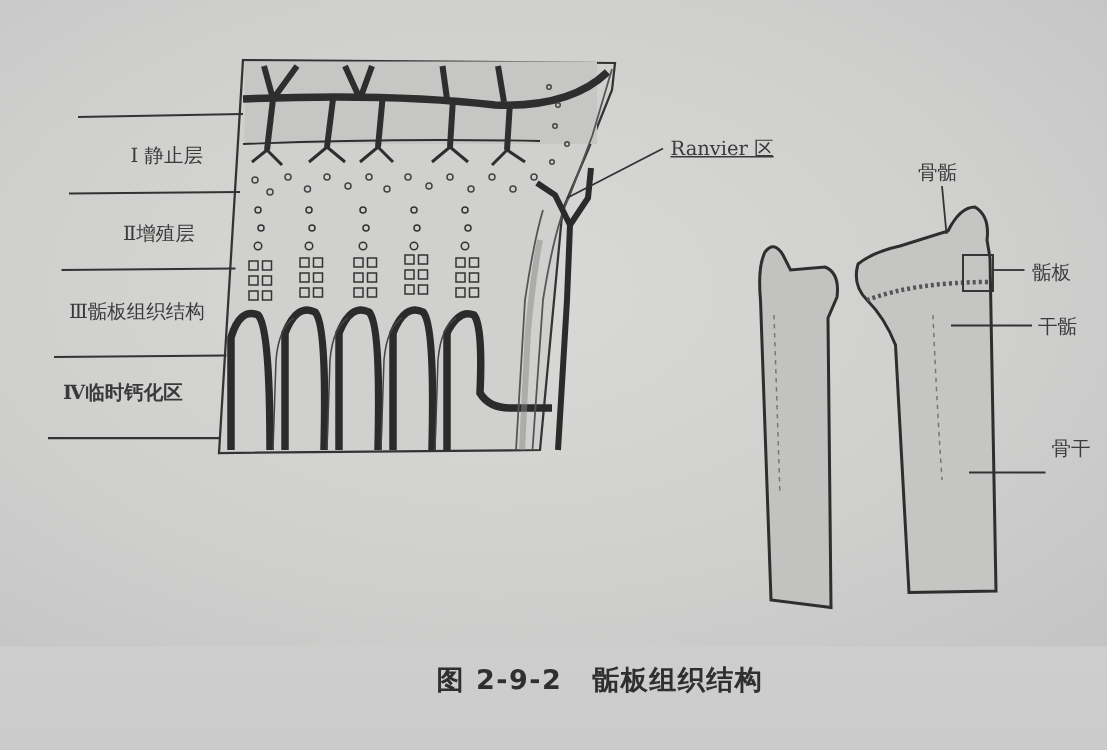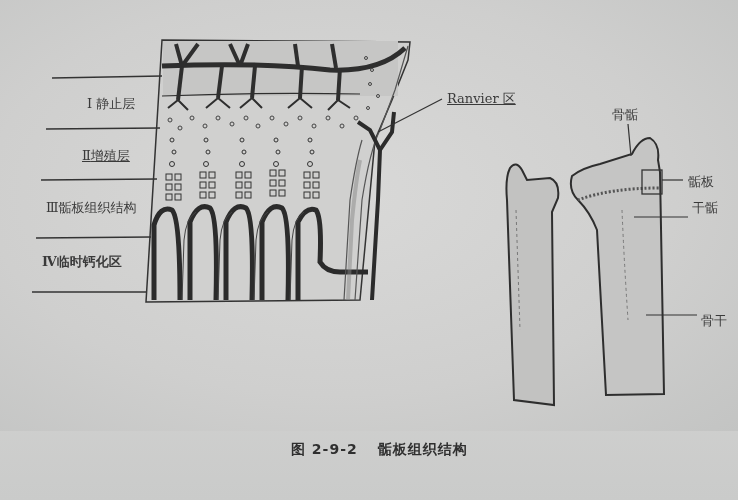--- a/index.html
+++ b/index.html
@@ -11,21 +11,21 @@
   }
   .page {
     position:absolute; left:0; top:0; width:738px; height:431px;
     background: radial-gradient(ellipse at 45% 45%, #d9d9d8 0%, #cfcfce 60%, #c3c4c3 100%);
   }
   .label {
     position:absolute; font-size:13px; color:#3a3a3a; white-space:nowrap;
     font-family: "DejaVu Serif", "Liberation Serif", serif;
   }
   .caption {
-    position:absolute; left:291px; top:441px; font-size:14px; font-weight:bold;
+    position:absolute; left:291px; top:441px; font-size:18px; font-weight:bold;
     color:#2f2f2f; letter-spacing:1px;
     font-family: "DejaVu Sans", "Liberation Sans", sans-serif;
   }
   .caption .num { margin-right:20px; }
   svg { position:absolute; left:0; top:0; }
 </style>
 </head>
 <body>
 
 <div class="page">
@@ -193,33 +193,33 @@
       <line x1="662" y1="180" x2="683" y2="180"></line>
       <line x1="634" y1="217" x2="688" y2="217"></line>
       <line x1="646" y1="315" x2="697" y2="315"></line>
     </g>
   </svg>
 
   <div class="label" style="left:87px; top:95px;">
     <span>Ⅰ</span>
     <span>静止层</span>
   </div>
-  <div class="label" style="left:82px; top:147px;text-decoration:underline;">
+  <div class="label" style="left:82px; top:147px;">
     <span>Ⅱ</span><span>增殖层</span>
   </div>
   <div class="label" style="left:46px; top:199px;">
     <span>Ⅲ</span><span>骺板组织结构</span>
   </div>
   <div class="label" style="left:42px; top:253px;font-weight:bold;">
     <span>Ⅳ</span><span>临时钙化区</span>
   </div>
 
   <div class="label" style="left:447px; top:90px;text-decoration:underline;">Ranvier 区</div>
 
   <div class="label" style="left:612px; top:106px;">骨骺</div>
   <div class="label" style="left:688px; top:173px;">骺板</div>
-  <div class="label" style="left:692px; top:199px;">干骺</div>
-  <div class="label" style="left:701px; top:312px;">骨干</div>
+  <div class="label" style="left:692px; top:209px;">干骺</div>
+  <div class="label" style="left:701px; top:290px;">骨干</div>
 
   <div class="caption">
     <span class="num">图 2-9-2</span><span>骺板组织结构</span>
   </div>
 </div>
 
 </body></html>

